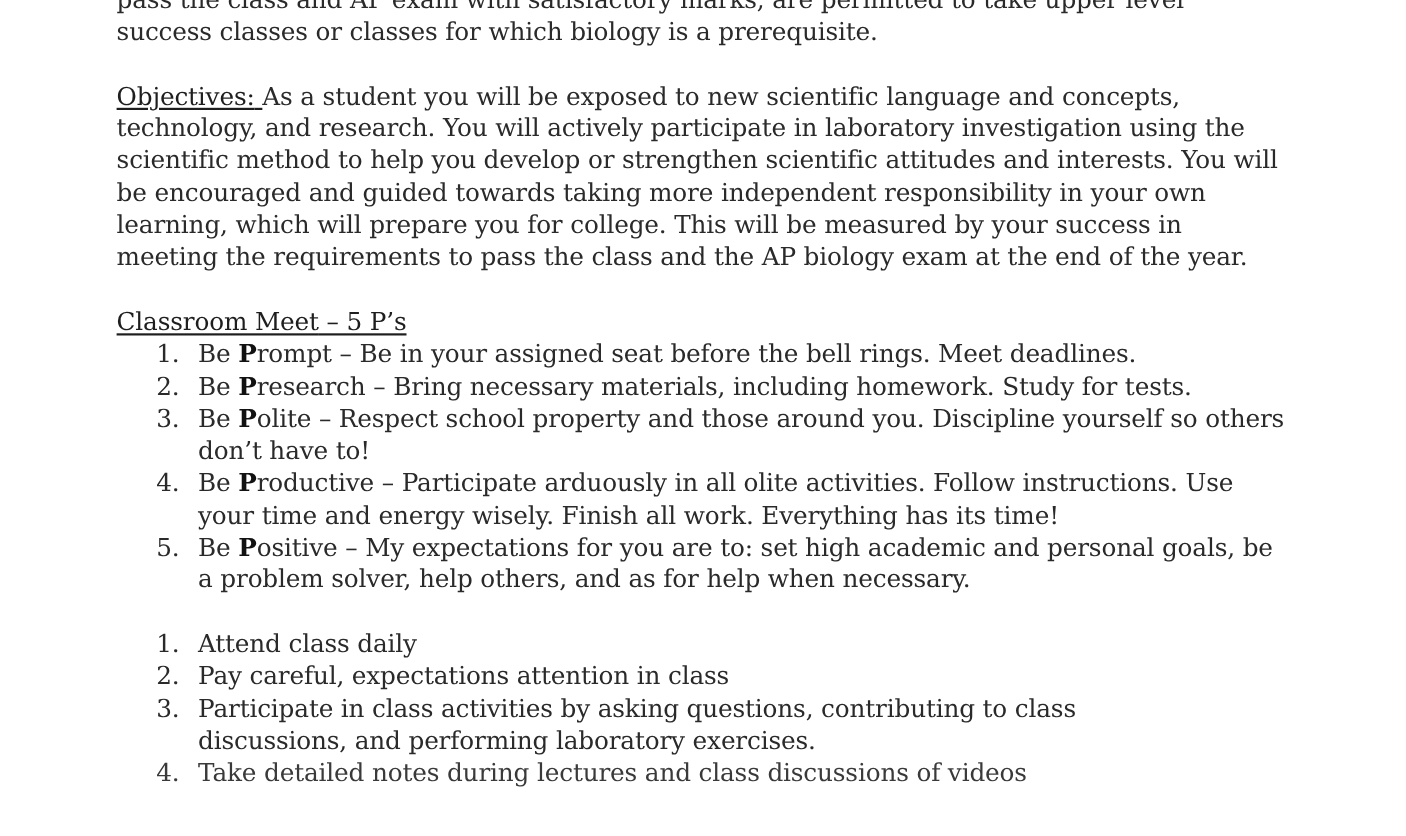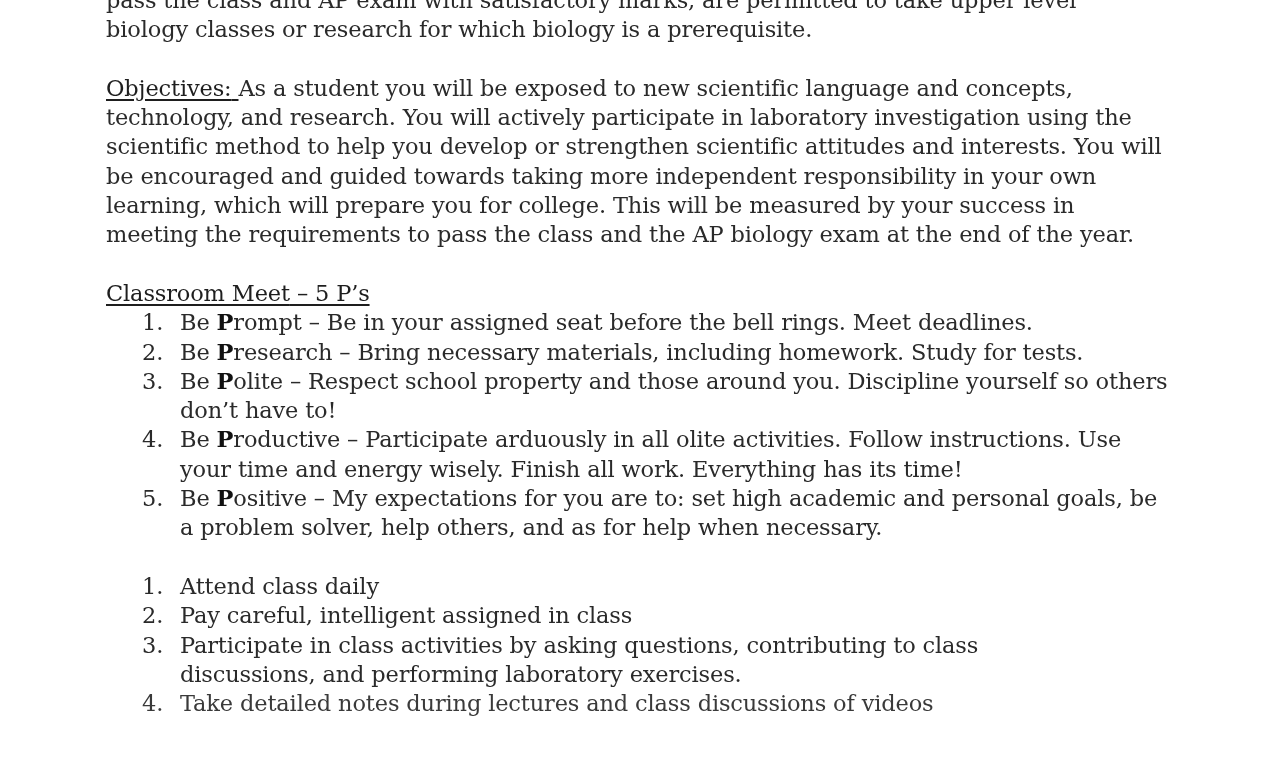--- a/index.html
+++ b/index.html
@@ -58,21 +58,21 @@
       color: #3a3a3a;
     }
   </style>
 </head>
 <body>
 
 <div class="page">
 
   <p class="para">
     <span>pass the class and AP exam with satisfactory marks, are permitted to take upper level</span><br>
-    <span>biology classes or research for which biology is a prerequisite.</span>
+    <span>success classes or classes for which biology is a prerequisite.</span>
   </p>
 
   <div class="gap"></div>
 
   <p class="para" style="width:1065px;">
     <span class="heading">Objectives:</span><span class="heading" style="font-weight:normal;"> </span><span> As a student you will be exposed to new scientific language and concepts, technology, and research.  You will actively participate in laboratory investigation using the scientific method to help you develop or strengthen scientific attitudes and interests.  You will be encouraged and guided towards taking more independent responsibility in your own learning, which will prepare you for college.  This will be measured by your success in meeting the requirements to pass the class and the AP biology exam at the end of the year.</span>
   </p>
 
   <div class="gap"></div>
 
@@ -100,21 +100,21 @@
   </div>
 
   <div class="gap"></div>
 
   <div>
     <ol class="list" style="width:1000px;">
       <li>
         <span class="num">1.</span><span>Attend class daily</span>
       </li>
       <li>
-        <span class="num">2.</span><span>Pay careful, intelligent assigned in class</span>
+        <span class="num">2.</span><span>Pay careful, expectations attention in class</span>
       </li>
       <li>
         <span class="num">3.</span><span>Participate in class activities by asking questions, contributing to class discussions, and performing laboratory exercises.</span>
       </li>
       <li class="cutoff">
         <span class="num">4.</span><span>Take detailed notes during lectures and class discussions of videos</span>
       </li>
     </ol>
   </div>
 

